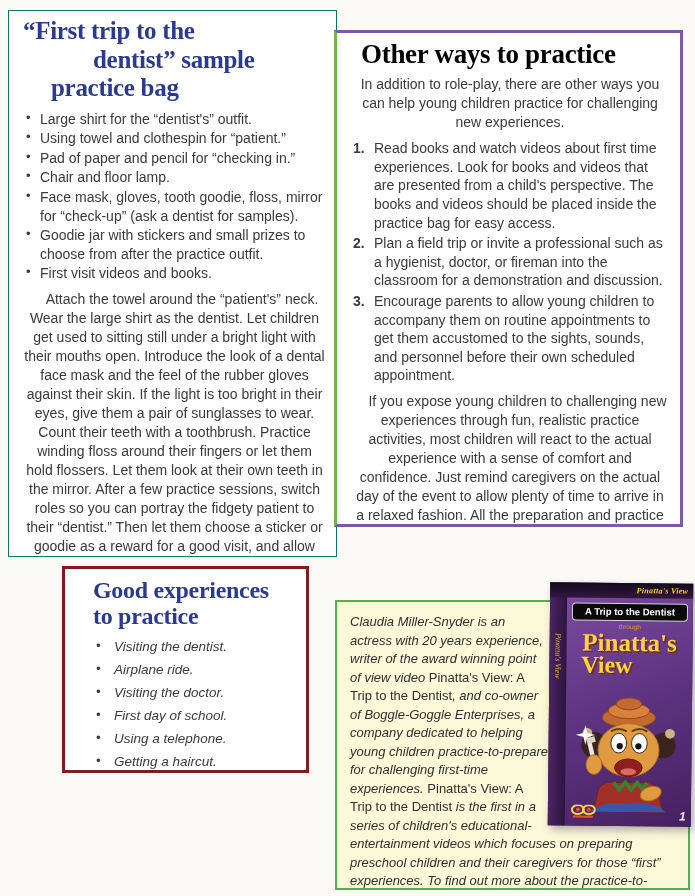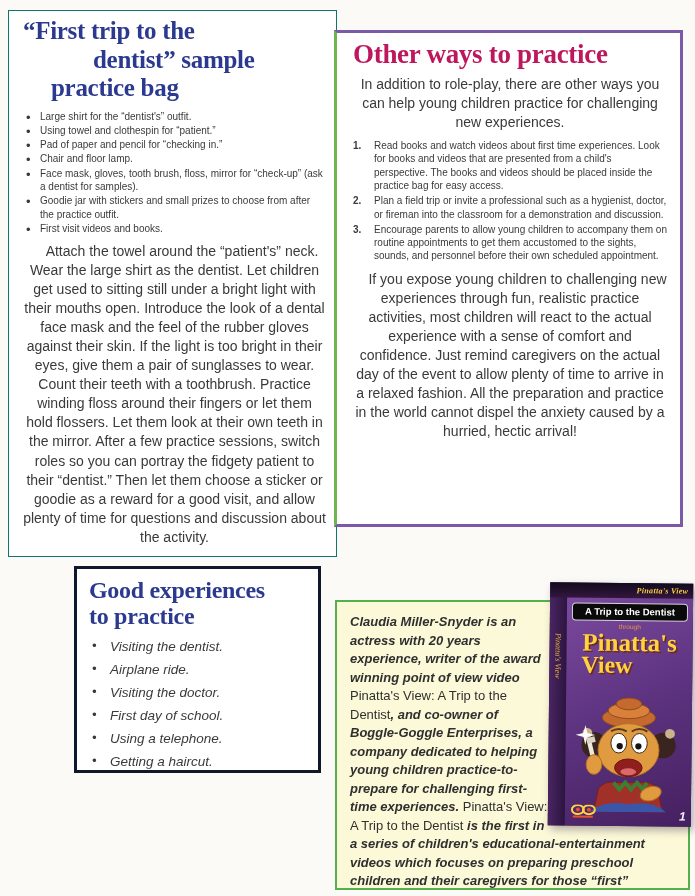--- a/index.html
+++ b/index.html
@@ -4,46 +4,46 @@
 <style>
   html,body{margin:0;padding:0;}
   body{
     width:695px;height:896px;position:relative;overflow:hidden;
     background:#fbfaf6;
     font-family:"Liberation Sans",sans-serif;color:#3a3a3a;
   }
   .box{position:absolute;background:#ffffff;box-sizing:border-box;overflow:hidden;}
   #practice-bag{left:8px;top:10px;width:329px;height:547px;border:1px solid #0f766e;padding:6px 10px 18px 14px;}
   #other-ways{left:334px;top:30px;width:349px;height:497px;border:3px solid #7c58a8;border-left:3px solid #6db54c;padding:4px 13px 6px 16px;}
-  #good-exp{left:74px;top:566px;width:247px;height:207px;border:3px solid #0f172a;padding:8px 8px 6px 12px;}
+  #good-exp{left:62px;top:566px;width:247px;height:207px;border:3px solid #7f1d1d;padding:8px 8px 6px 28px;}
   #bio{left:335px;top:600px;width:355px;height:290px;border:2px solid #54b04a;background:#fcf9d8;padding:11px 12px 8px 13px;}
 
   .title{font-family:"Liberation Serif","DejaVu Serif",serif;font-weight:bold;margin:0;letter-spacing:-0.3px;}
   .navy{color:#2b3a8f;}
   #practice-bag .title{font-size:25px;line-height:1.14;}
   .t-line{display:block;}
   .t-l2{padding-left:70px;}
   .t-l3{padding-left:28px;}
-  #other-ways .title{color:#be185d;font-size:27px;margin:2px 0 5px;}
+  #other-ways .title{color:#000000;font-size:27px;margin:2px 8px 5px;}
   #good-exp .title{font-size:24px;line-height:1.1;margin:0 0 8px;}
 
-  ul.blist,ol.nlist{list-style:none;margin:7px 0 0;padding:0;font-size:10px;line-height:1.33;}
+  ul.blist,ol.nlist{list-style:none;margin:7px 0 0;padding:0;font-size:14px;line-height:1.33;}
   .blist li{position:relative;padding-left:17px;margin:0 0 1px;}
   .blist li::before{content:"\2022";position:absolute;left:3px;top:-1px;font-size:13px;}
   #good-exp .blist{margin-top:2px;font-size:13.5px;font-style:italic;}
   #good-exp .blist li{padding-left:21px;margin-bottom:5px;}
   .nlist{margin-top:2px;}
   .nlist li{position:relative;padding-left:21px;margin:0 0 2px;}
   .nlist .num{position:absolute;left:0;font-weight:bold;}
 
   .body{font-size:14px;line-height:1.36;margin:7px 0 0;text-align:center;}
   .p-indent{text-indent:15px;}
 
   .bio-text{font-size:13px;line-height:18.5px;margin:0;color:#2f2f2f;}
-  .bio-text .italic{font-style:italic;font-weight:bold;}
+  .bio-text .italic{font-style:italic;}
   .bio-text .roman{font-style:normal;}
   .float-spacer{float:right;width:128px;height:214px;}
 
   
   #vhs{position:absolute;left:549px;top:583px;width:143px;height:243px;
        transform:rotate(0.6deg);box-shadow:3px 4px 8px rgba(40,20,60,.35);
        display:flex;flex-direction:column;background:#2a1438;}
   .vhs-top{height:15px;background:linear-gradient(#120a1c,#33163f);display:flex;align-items:center;justify-content:flex-end;padding:0 5px;}
   .vhs-top span{color:#ffcf3e;font-size:8px;font-style:italic;font-weight:bold;font-family:"Liberation Serif",serif;letter-spacing:.3px;}
   .vhs-main{flex:1;display:flex;}
@@ -67,21 +67,21 @@
     <h1 class="title navy">
       <span class="t-line">“First trip to the</span>
       <span class="t-line t-l2">dentist” sample</span>
       <span class="t-line t-l3">practice bag</span>
     </h1>
     <ul class="blist">
         <li>Large shirt for the “dentist's” outfit.</li>
         <li>Using towel and clothespin for “patient.”</li>
         <li>Pad of paper and pencil for “checking in.”</li>
         <li>Chair and floor lamp.</li>
-        <li>Face mask, gloves, tooth brush, floss, mirror for “check-up” (ask a dentist for samples).</li>
+        <li>Face mask, gloves, tooth goodie, floss, mirror for “check-up” (ask a dentist for samples).</li>
         <li>Goodie jar with stickers and small prizes to choose from after the practice outfit.</li>
         <li>First visit videos and books.</li>
       </ul>
     <p class="body p-indent">Attach the towel around the “patient's” neck. Wear the large shirt as the dentist. Let children get used to sitting still under a bright light with their mouths open. Introduce the look of a dental face mask and the feel of the rubber gloves against their skin. If the light is too bright in their eyes, give them a pair of sunglasses to wear. Count their teeth with a toothbrush. Practice winding floss around their fingers or let them hold flossers. Let them look at their own teeth in the mirror. After a few practice sessions, switch roles so you can portray the fidgety patient to their “dentist.” Then let them choose a sticker or goodie as a reward for a good visit, and allow plenty of time for questions and discussion about the activity.</p>
   </section>
 
   <section class="box" id="other-ways">
     <h1 class="title">Other ways to practice</h1>
     <p class="body" style="margin-top:0;">In addition to role-play, there are other ways you can help young children practice for challenging new experiences.</p>
     <ol class="nlist">

